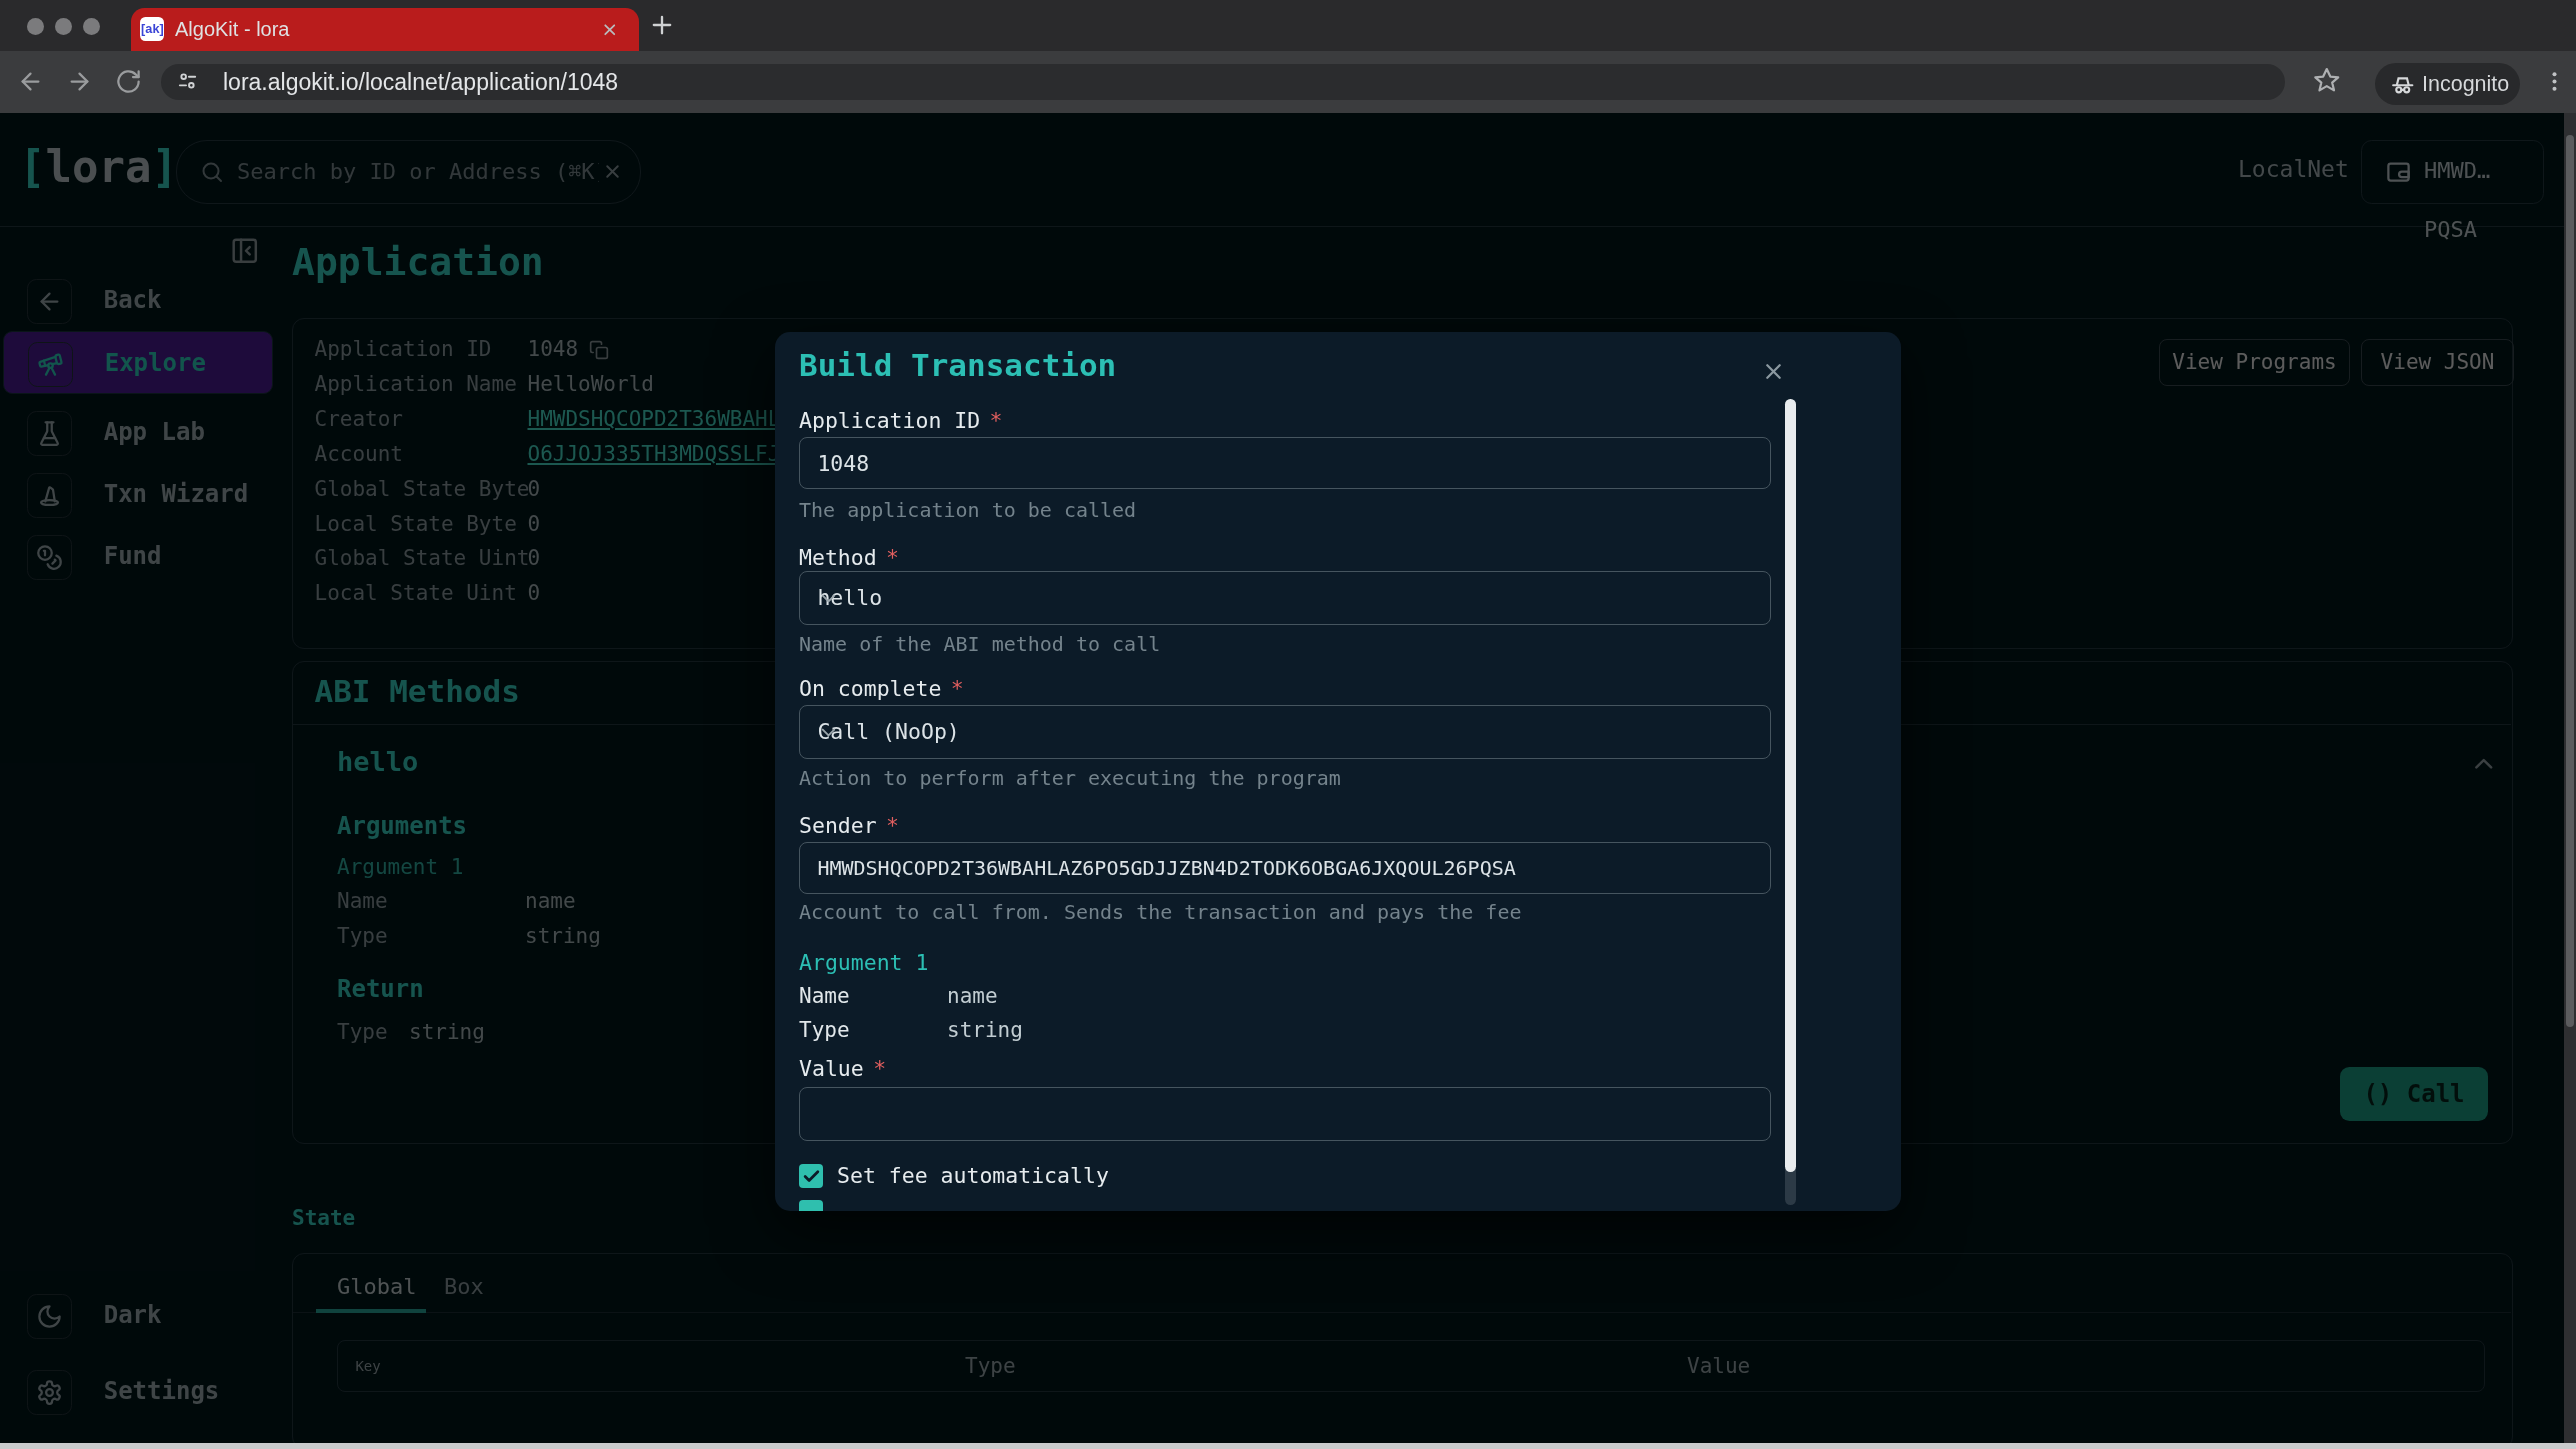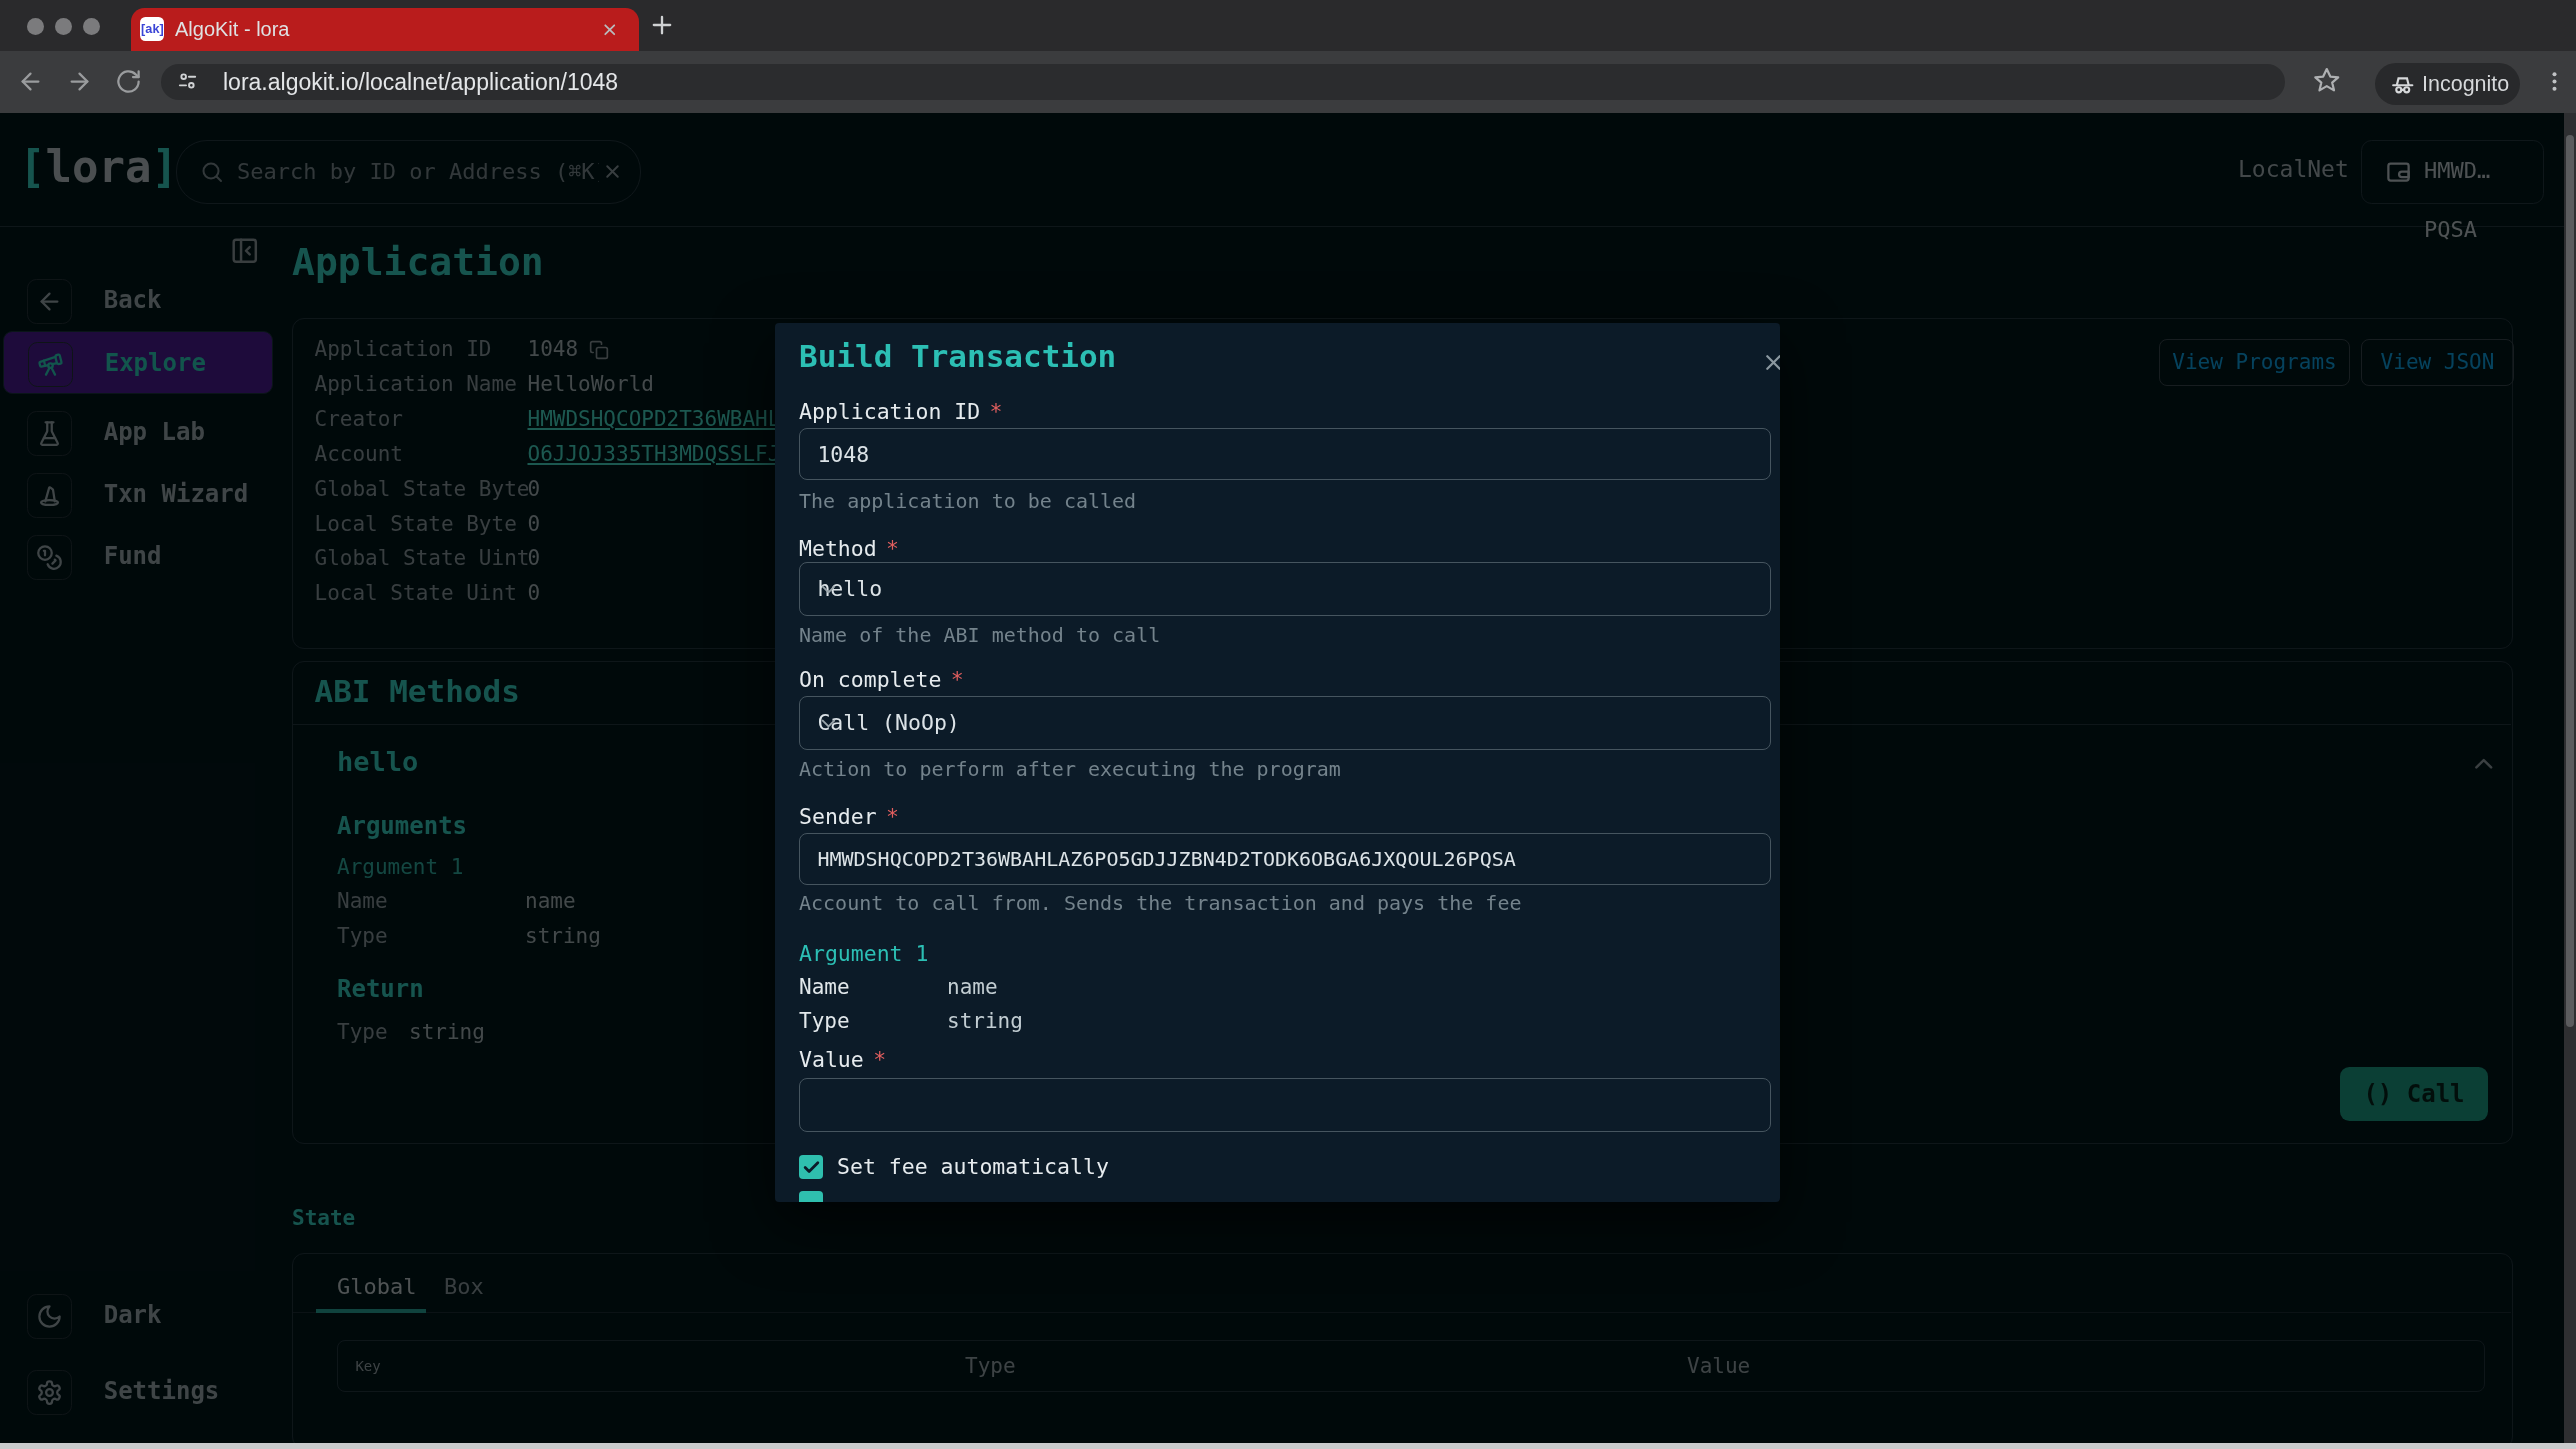--- a/index.html
+++ b/index.html
@@ -41,25 +41,25 @@
              display:flex;align-items:center;justify-content:center;}
   .snav .slab{position:absolute;left:101px;top:0;line-height:63px;font-size:24px;white-space:nowrap;}
   .snav.active{background:#4c1d95;border:1.3px solid #1b353d;border-radius:9.4px;color:#2dd4bf;box-sizing:border-box;}
   
   .h1{position:absolute;color:#38d2c3;font-weight:bold;}
   .card{position:absolute;border:1.3px solid #243840;border-radius:12px;box-sizing:border-box;}
   .drow{position:absolute;left:21.5px;height:29.5px;line-height:29.5px;font-size:21px;white-space:nowrap;}
   .dlab{position:absolute;left:0;color:#8d9ba0;}
   .dval{position:absolute;left:213px;color:#a8b6ba;}
   .lnk{color:#47ddc8;text-decoration:underline;}
-  .obtn{position:absolute;border:1.3px solid #3a4a50;border-radius:8px;color:#0ea5e9;font-size:21px;text-align:center;box-sizing:border-box;}
+  .obtn{position:absolute;border:1.3px solid #3a4a50;border-radius:8px;color:#e5e5e5;font-size:21px;text-align:center;box-sizing:border-box;}
   .tealh{color:#38d2c3;font-weight:bold;}
   
   .overlay{position:absolute;left:0;top:113px;width:2564px;height:1336px;background:rgba(0,0,0,0.60);z-index:50;}
-  .modal{position:absolute;left:775px;top:323px;width:1005px;height:879px;background:#0c1b28;border-radius:4px;
+  .modal{position:absolute;left:775px;top:332px;width:1126px;height:879px;background:#0c1b28;border-radius:15px;
          box-shadow:0 20px 60px rgba(0,0,0,.65);z-index:60;overflow:hidden;}
   .mtitle{position:absolute;left:24px;top:14.8px;font-size:31px;font-weight:bold;color:#2cbfb4;}
   .mlabelrow{position:absolute;left:24px;height:27px;line-height:27px;font-size:21.5px;color:#e6ebee;white-space:nowrap;}
   .req{color:#e25f5f;margin-left:9.4px;}
   .minput,.mselect{position:absolute;left:24px;width:972px;border:1.3px solid #46555f;border-radius:8px;background:transparent;
          box-sizing:border-box;color:#dce3e7;font-size:21.5px;font-family:inherit;}
   .minput{padding:0 17.4px;outline:none;}
   .mselect span{position:absolute;left:17.4px;top:0;line-height:51px;}
   .mhelp{position:absolute;left:24px;height:20px;line-height:20px;font-size:20px;color:#74838c;white-space:nowrap;}
   .margh{position:absolute;left:24px;line-height:27px;font-size:21.5px;color:#2cbfb4;}

